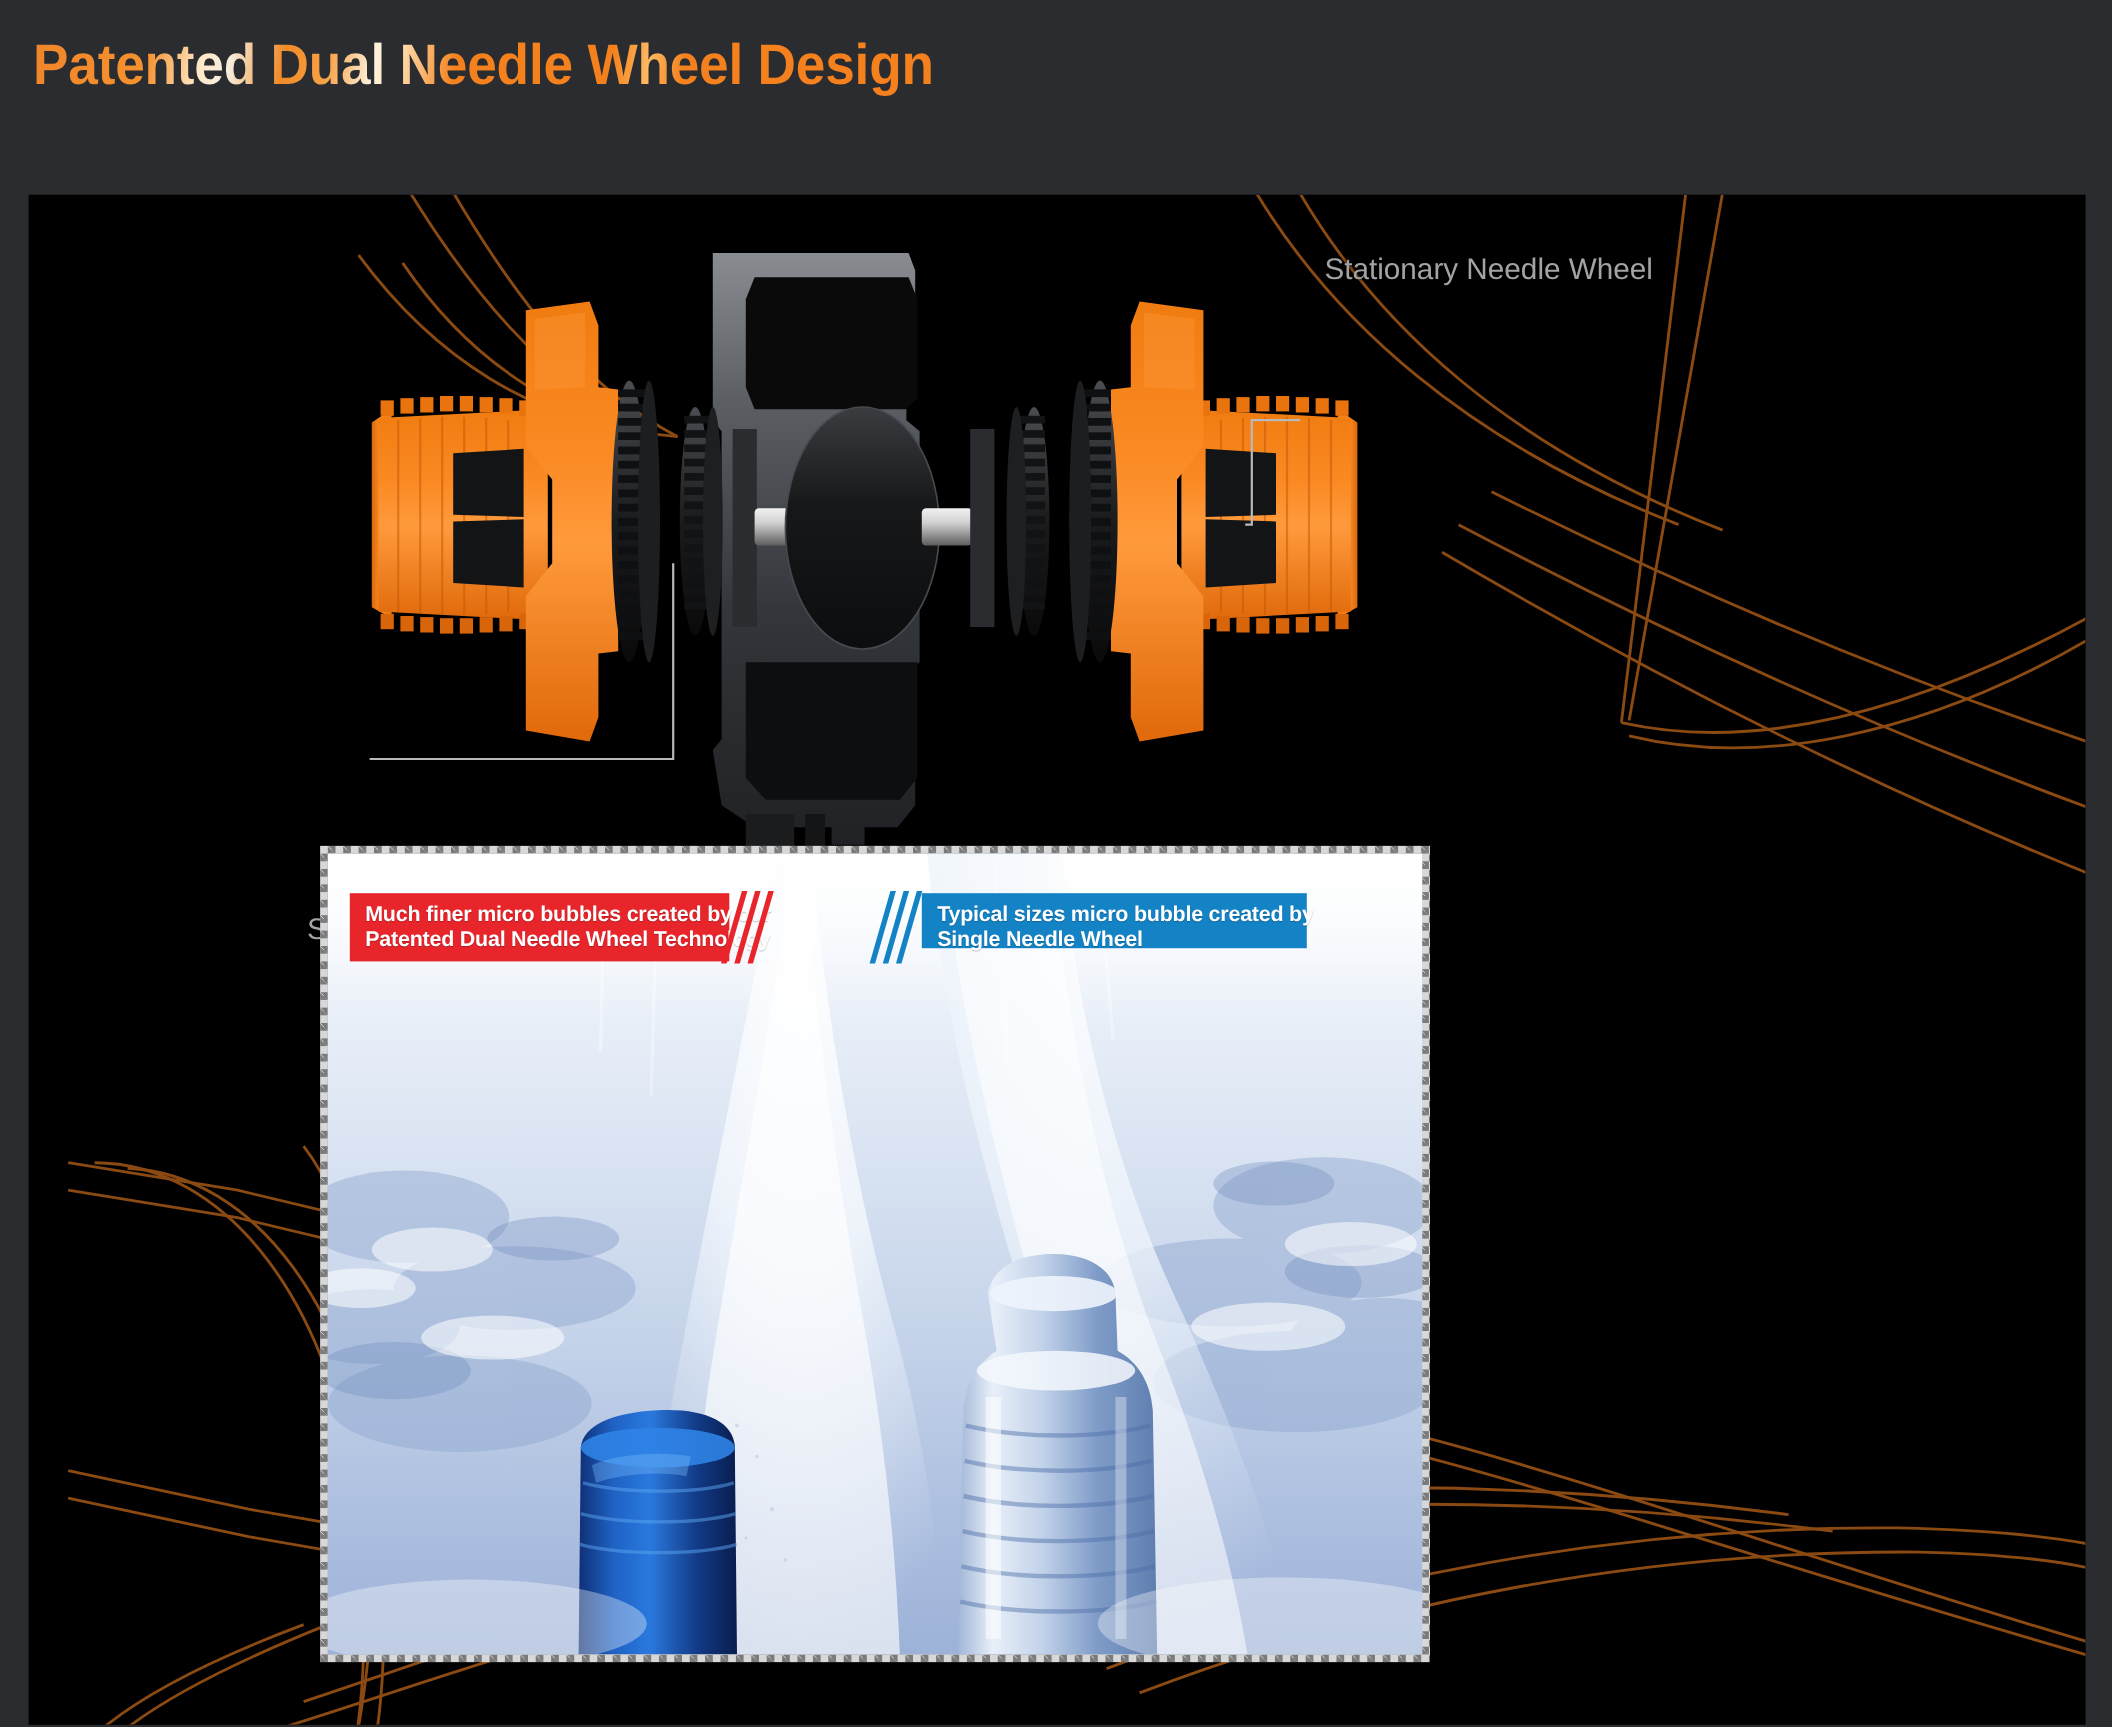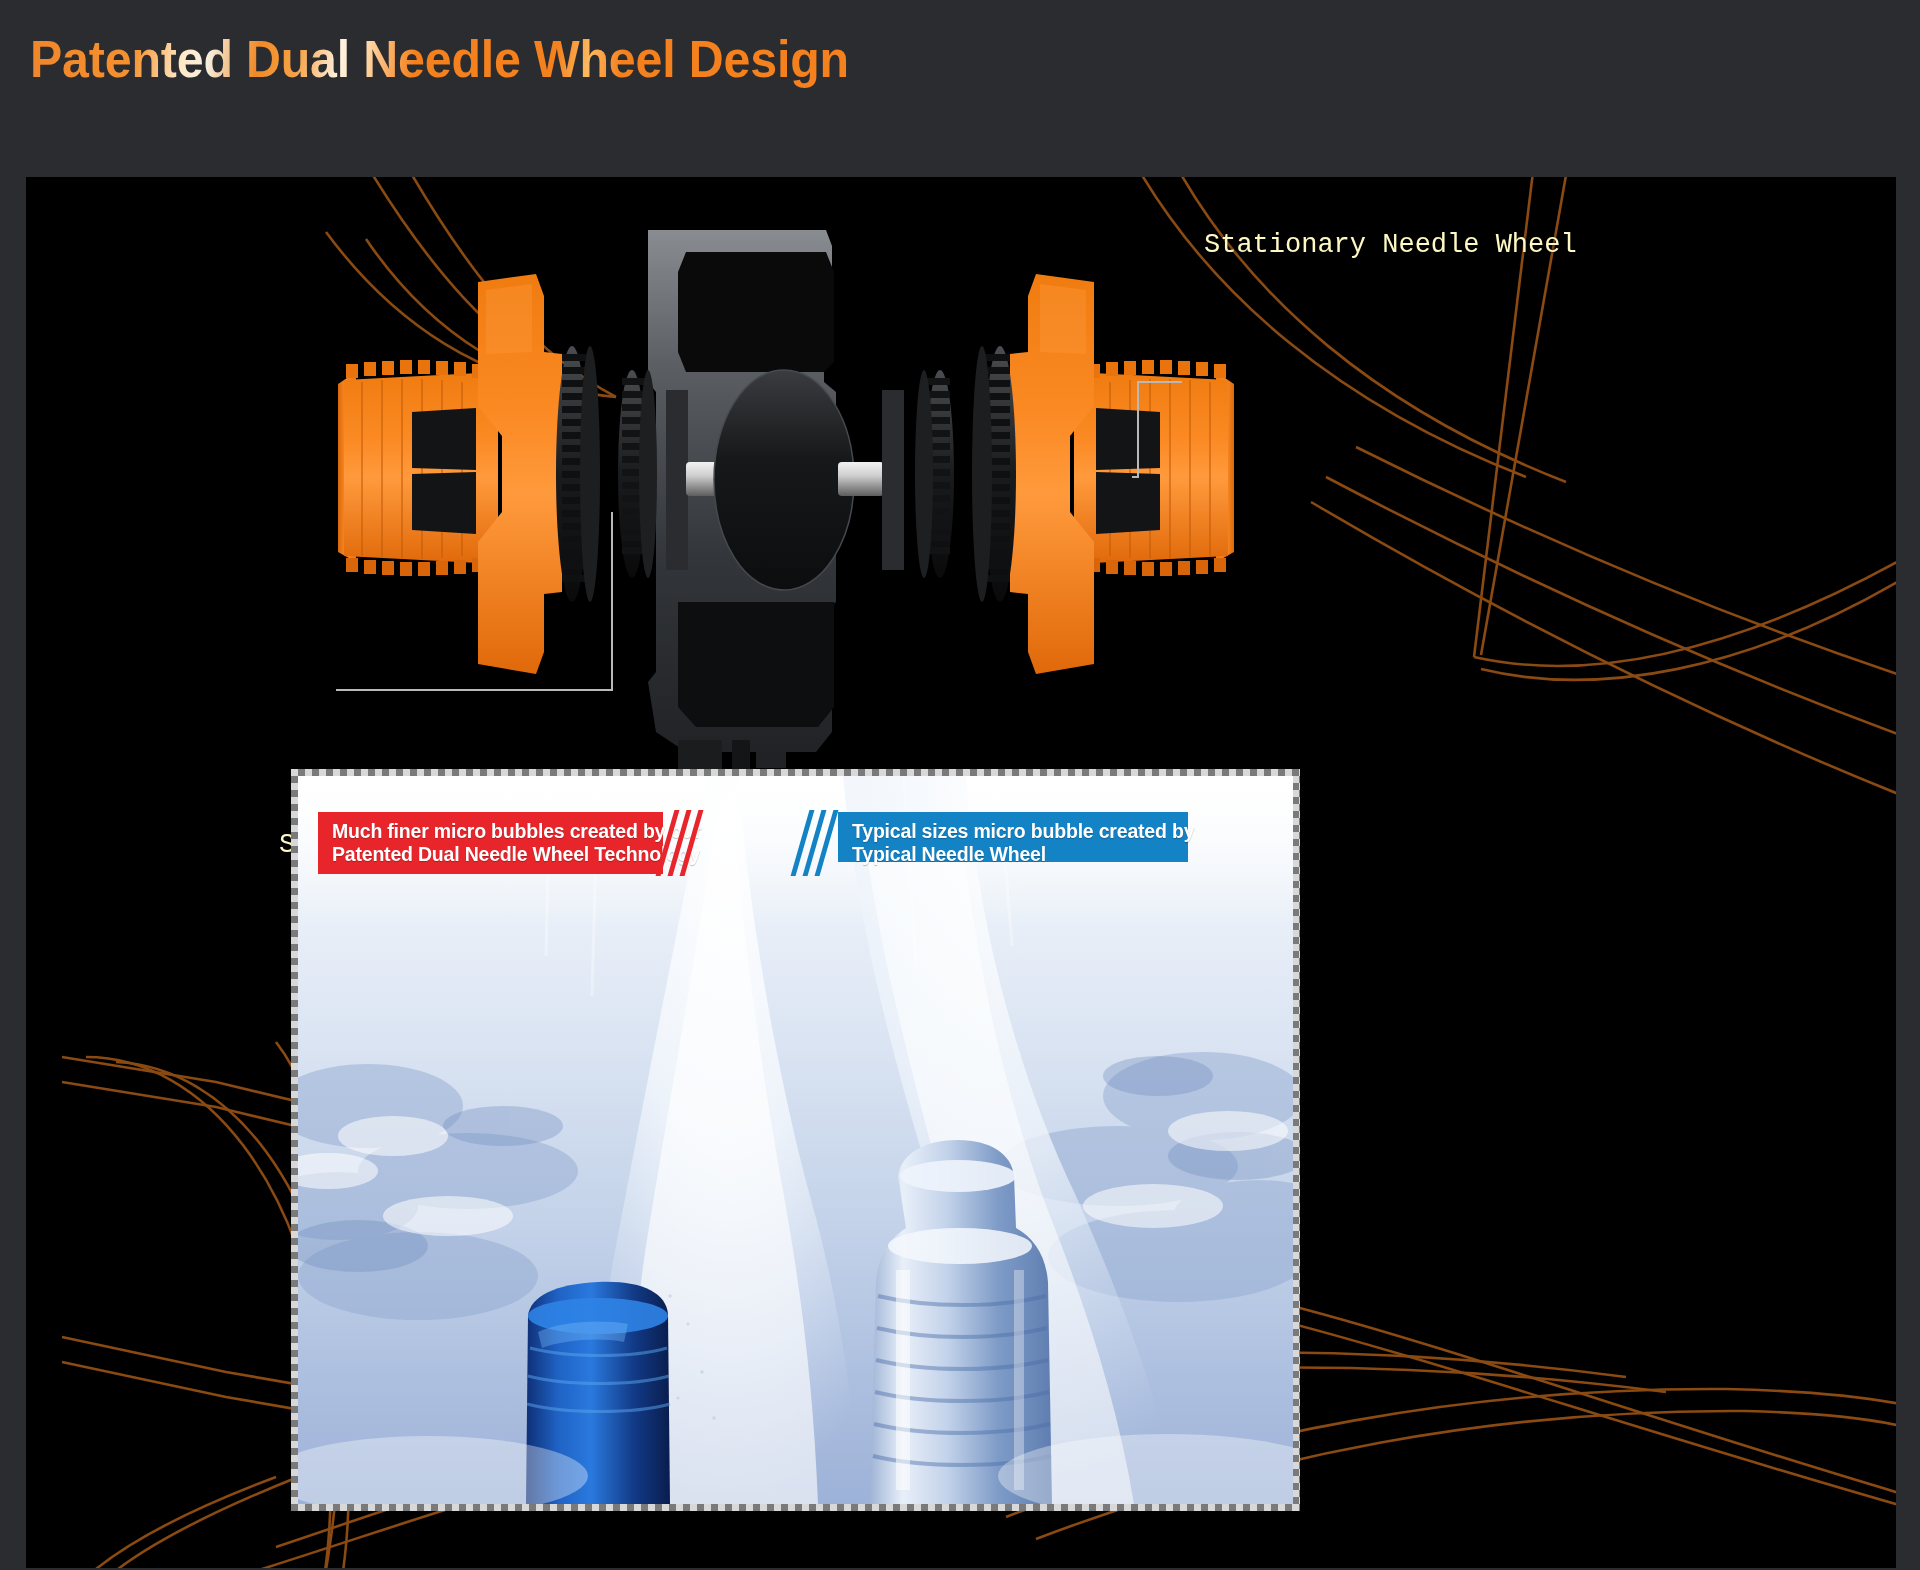--- a/index.html
+++ b/index.html
@@ -70,22 +70,22 @@
   #diagram {
     position: absolute;
     left: 300px; top: 35px;
     width: 920px; height: 560px;
   }
   #diagram svg { display: block; }
 
   
   .callout-text {
     position: absolute;
-    color: #fef9c3;
-    font-family: Liberation Mono, monospace;
+    color: #a3a3a3;
+    font-family: Liberation Sans, sans-serif;
     font-size: 27px;
     line-height: 30px;
     white-space: nowrap;
     text-shadow: 0 0 3px rgba(0,0,0,0.9);
   }
   #label-stationary { left: 1178px; top: 53px; }
   #label-spinning   { left: 253px;  top: 653px; }
 
   
   #photo-wrap {
@@ -589,20 +589,20 @@
           <span class="slash" style="left:26px"></span>
         </div>
 
         <div class="slashes" id="slashes-blue">
           <span class="slash" style="left:2px"></span>
           <span class="slash" style="left:14px"></span>
           <span class="slash" style="left:26px"></span>
         </div>
         <div class="banner" id="banner-blue">
           <div>Typical sizes micro bubble created by</div>
-          <div>Typical Needle Wheel</div>
+          <div>Single Needle Wheel</div>
         </div>
 
       </div>
     </div>
 
   </div>
 </div>
 
 </body></html>

